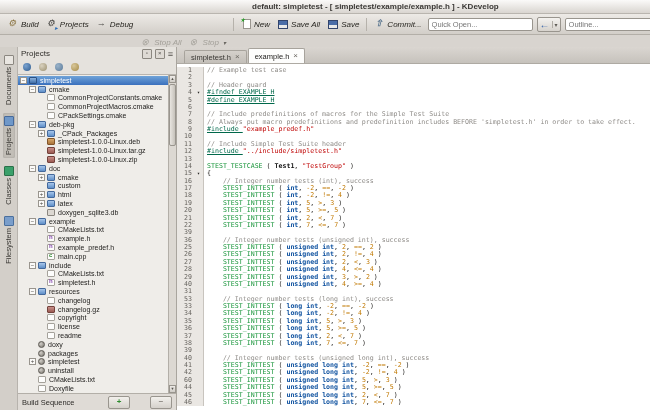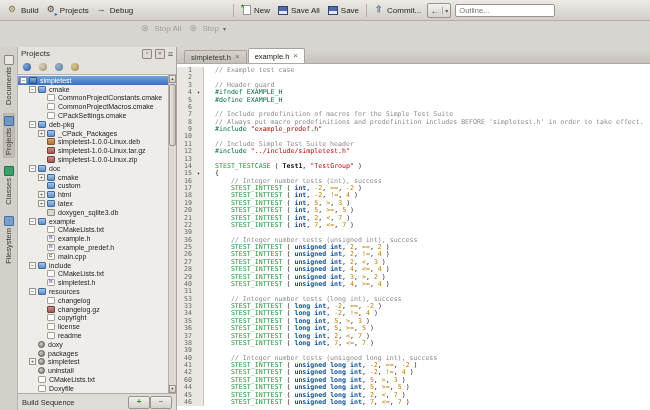--- a/index.html
+++ b/index.html
@@ -14,21 +14,21 @@
 
   
   .menubar{height:14px;display:flex;align-items:center;padding-left:4px;background:#dcd8d3;
            font-size:8px;color:#21201d;}
   .menu-item{padding:0 5px;cursor:default;}
   .menu-sep{color:#a19d96;padding:0 4px;}
 
   
   .toolbar{height:20px;background:linear-gradient(#edeae6,#d2cec8);border-bottom:1px solid #b3afa8;
            display:flex;align-items:center;padding:0 4px;font-size:8px;color:#26241f;}
-  .tbtn{display:flex;align-items:center;gap:3px;padding:2px 4px;border-radius:2px;white-space:nowrap;}
+  .tbtn{display:flex;align-items:center;gap:3px;padding:2px 4px;border-radius:2px;white-space:nowrap;font-style:italic;}
   .tbtn.disabled{color:#a3a099;margin-top:37px;}
   .tsep{width:1px;height:13px;background:#b6b2ab;margin:0 3px;flex:none;}
   .tdrop{font-size:6px;color:#6b6862;margin-left:1px;}
   .tinput{height:11px;border:1px solid #99958e;border-radius:2px;background:#fff;
           font-size:7.5px;color:#8b8882;padding:0 3px;margin:0 2px;
           font-family:"Liberation Sans",sans-serif;}
   .navback{display:flex;align-items:center;border:1px solid #99958e;border-radius:2px;
            background:linear-gradient(#f4f2ef,#d7d3cd);height:13px;padding:0 2px;margin:0 2px;}
   .navback .arrow{color:#2f5fa8;font-weight:bold;font-size:10px;line-height:11px;}
   .navback .dd{font-size:6px;color:#5f5c56;border-left:1px solid #b0aca5;padding-left:2px;margin-left:2px;}
@@ -101,21 +101,21 @@
   .tscroll{position:absolute;top:0;right:0;bottom:0;width:8px;background:#dcd8d2;border-left:1px solid #b3afa8;box-sizing:border-box;}
   .tsar{position:absolute;left:0;width:7px;height:8px;background:linear-gradient(#eeebe7,#cfccc6);
         border:1px solid #99958e;box-sizing:border-box;font-size:4px;line-height:6px;text-align:center;color:#55524d;}
   .tsar.up{top:0;}
   .tsar.down{bottom:0;}
   .tsthumb{position:absolute;left:0;top:9px;width:7px;height:62px;background:linear-gradient(90deg,#e8e5e0,#c6c2bb);
            border:1px solid #99958e;border-radius:2px;box-sizing:border-box;}
 
   
   .panel-footer{height:16px;border-top:1px solid #b3afa8;background:#dfdbd6;display:flex;
-                align-items:center;font-size:7.5px;color:#2e2c29;padding:0 4px;gap:0;}
+                align-items:center;font-size:7.5px;color:#2e2c29;padding:0 4px;gap:20px;}
   .pf-label{flex:1;}
   .pf-btn{width:20px;height:11px;border:1px solid #99958e;border-radius:2px;text-align:center;
           background:linear-gradient(#f2f0ec,#d5d1cb);font-size:8px;line-height:10px;font-weight:bold;}
   .pf-add{color:#2e8b2e;}
   .pf-remove{color:#8b8780;}
 
   
   .editor{flex:1;display:flex;flex-direction:column;background:#fff;min-width:0;}
   .tabbar{height:16px;background:linear-gradient(#dad6d1,#c6c2bc);display:flex;align-items:flex-end;
           padding-left:7px;gap:1px;border-bottom:1px solid #aeaaa3;flex:none;}
@@ -124,35 +124,38 @@
         border-radius:2px 2px 0 0;box-sizing:border-box;}
   .etab.active{background:#fdfdfc;color:#1d1c1a;height:15px;}
   .etab .x{font-size:8px;color:#6b6862;line-height:8px;}
 
   .code{flex:1;overflow:hidden;font-family:"DejaVu Sans Mono",monospace;font-size:6.6px;
         line-height:7.38px;padding-top:3px;}
   .cline{display:flex;height:7.38px;}
   .ln{width:15px;flex:none;text-align:right;color:#67645f;background:#eae7e3;padding-right:2px;}
   .fold{width:9px;flex:none;background:#eae7e3;border-right:1px solid #c8c4be;font-size:5px;
         line-height:7px;text-align:center;color:#2a2927;}
-  .ct{flex:1;white-space:pre;color:#1d1c1a;padding-left:11px;}
+  .ct{flex:1;white-space:pre;color:#1d1c1a;padding-left:3px;}
   .ct .cm{color:#8f8c88;}
-  .ct .pp{color:#00684a;}
+  .ct .pp{color:#00684a;text-decoration:underline;}
   .ct .str{color:#bf0303;}
   .ct .mac{color:#18953a;}
   .ct .decl{font-weight:bold;color:#111;}
   .ct .kw{font-weight:bold;color:#0b4f9e;}
   .ct .num{color:#c07800;}
   .ct .op{color:#c07800;}
   .ct .pl{color:#1d1c1a;}
 </style>
 </head>
 <body>
 
 <div class="window">
+  <div class="titlebar">
+    <span>default:  simpletest - [ simpletest/example/example.h ] - KDevelop</span>
+  </div>
 
 
   <div class="toolbar">
       <span class="tbtn">
         <span class="ic ic-build"></span>
         <span>Build</span>
       </span>
       <span class="tbtn">
         <span class="ic ic-execute"></span>
         <span>Projects</span>
@@ -181,20 +184,21 @@
       </span>
       <span class="tbtn">
         <span class="ic ic-save"></span>
         <span>Save</span>
       </span>
       <span class="tsep"></span>
       <span class="tbtn">
         <span class="ic ic-commit"></span>
         <span>Commit...</span>
       </span>
+      <input class="tinput" placeholder="Quick Open..." style="width: 112px;">
       <span class="navback">
         <span class="arrow">←</span>
         <span class="dd">▾</span>
       </span>
       <input class="tinput" placeholder="Outline..." style="width: 92px;">
     </div>
 
   <div class="main">
     <div class="dockstrip">
         <div class="vtab">
@@ -463,21 +467,21 @@
             <span class="ct"><span class="pp">#define EXAMPLE_H</span></span>
           </div>
           <div class="cline">
             <span class="ln">6</span>
             <span class="fold"></span>
             <span class="ct"></span>
           </div>
           <div class="cline">
             <span class="ln">7</span>
             <span class="fold"></span>
-            <span class="ct"><span class="cm">// Include predefinition of macros for the Simple Test Suite</span></span>
+            <span class="ct"><span class="cm">// Include predefinitions of macros for the Simple Test Suite</span></span>
           </div>
           <div class="cline">
             <span class="ln">8</span>
             <span class="fold"></span>
             <span class="ct"><span class="cm">// Always put macro predefinitions and predefinition includes BEFORE 'simpletest.h' in order to take effect.</span></span>
           </div>
           <div class="cline">
             <span class="ln">9</span>
             <span class="fold"></span>
             <span class="ct"><span class="pp">#include </span><span class="str">"example_predef.h"</span></span>

